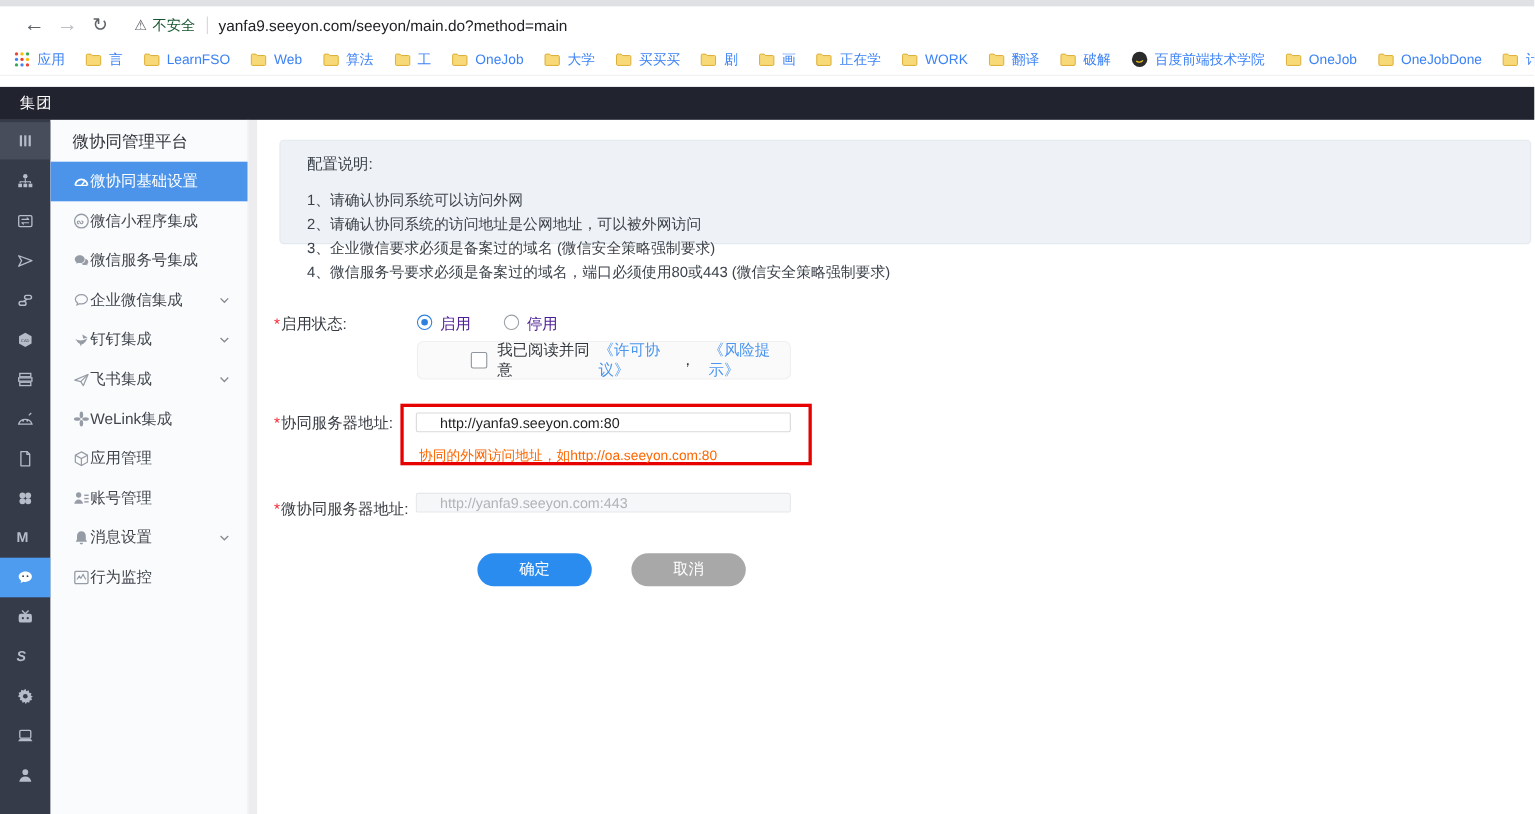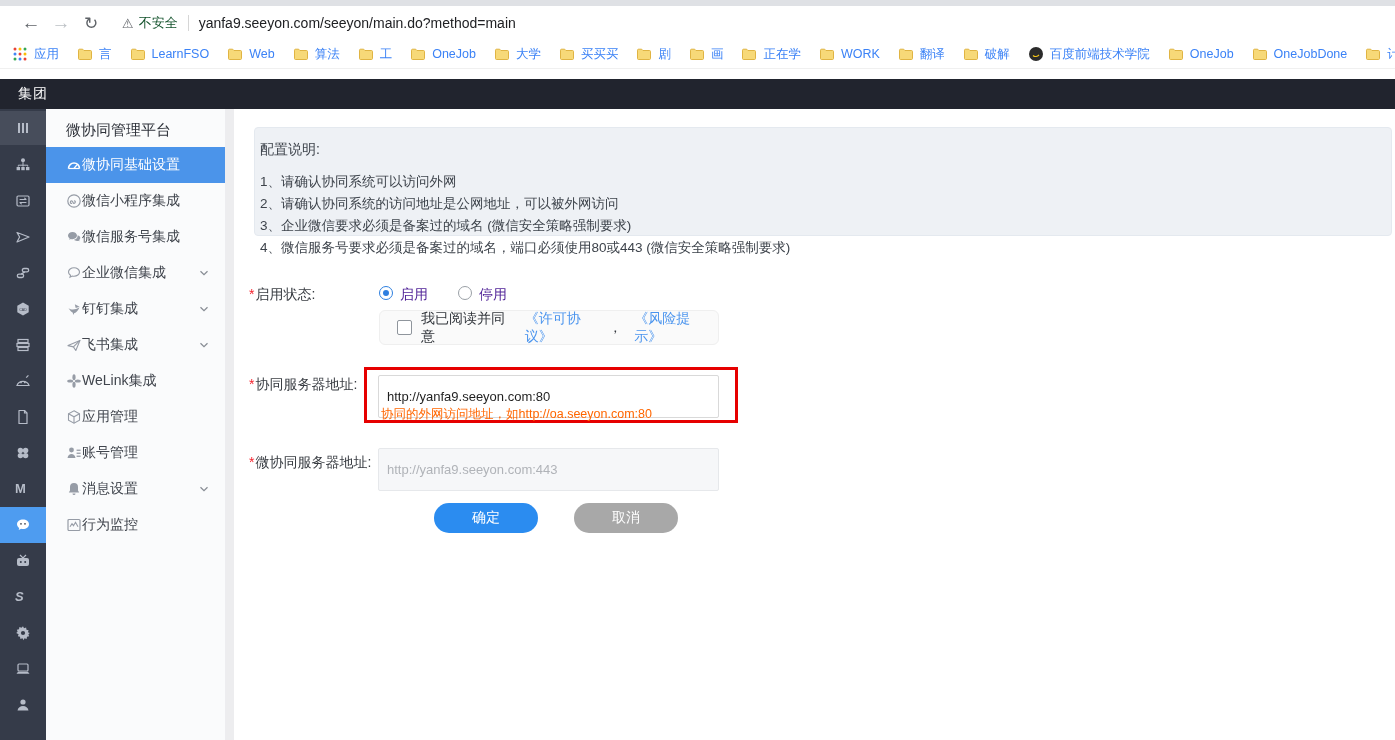--- a/index.html
+++ b/index.html
@@ -38,42 +38,42 @@
   .sb-title{height:38px;line-height:42px;padding-left:20px;font-size:15px;color:#2e323a}
   .s-item{height:36px;display:flex;align-items:center;padding:0 14px 0 20px;gap:0;
           font-size:14px;color:#40454d;cursor:pointer}
   .s-item .mi{width:16px;height:16px;display:flex;color:#969ca6}
   .s-item.selected{background:#4b94ea;color:#fff}
   .s-item.selected .mi{color:#fff}
   .chev{margin-left:auto;width:14px;height:14px;color:#878c94;display:flex}
   .gap{width:8px;background:#ededef;flex:0 0 auto}
   .content{flex:1;position:relative;background:#fff;overflow:hidden}
   
-  .notice{position:absolute;left:20px;right:3px;top:18px;height:109px;background:#eef1f5;
-          border:1px solid #e4e9ef;border-radius:4px;padding:13px 5px;box-sizing:border-box;color:#3d434b}
+  .notice{position:absolute;left:20px;right:3px;top:18px;height:95px;background:#eef1f5;
+          border:1px solid #e4e9ef;border-radius:4px;padding:13px 24px;box-sizing:border-box;color:#3d434b}
   .n-title{font-size:14px;margin-bottom:12px}
   .n-line{font-size:13.5px;line-height:22px}
   
   .lab{position:absolute;left:15px;font-size:14px;color:#383c42}
   .lab em{color:#f5222d;font-style:normal;margin-right:1px}
   .radio{position:absolute;width:14px;height:14px;border-radius:50%;box-sizing:border-box;cursor:pointer}
   .radio.on{border:1.5px solid #2e7fe0}
   .radio.on::after{content:"";position:absolute;left:2.5px;top:2.5px;width:6px;height:6px;border-radius:50%;background:#2e7fe0}
   .radio.off{border:1px solid #9aa0a6}
   .rlabel{position:absolute;font-size:14px;color:#4c1d95;cursor:pointer}
   .agree{position:absolute;left:145px;top:201px;width:340px;height:35px;background:#fafafa;
          border:1px solid #efefef;border-radius:6px;display:flex;align-items:center;
-         padding-left:17px;box-sizing:border-box;font-size:14px;color:#33373d}
+         padding-left:48px;box-sizing:border-box;font-size:14px;color:#33373d}
   .cbox{width:13px;height:13px;border:1px solid #8f959c;border-radius:2px;background:#fff;margin-right:9px;cursor:pointer;flex:0 0 auto}
   .alink{color:#4a94ee;cursor:pointer;margin-left:6px}
   .alink.second{margin-left:12px}
   .asep{color:#33373d}
   .redbox{position:absolute;left:130px;top:258px;width:374px;height:56px;border:3px solid #e60000;box-sizing:border-box}
-  .tinput{position:absolute;left:144px;width:341px;height:43px;box-sizing:border-box;
-          border:1px solid #d9d9d9;border-radius:2px;padding:0 8px;font-size:13px;color:#1f1f1f;outline:none;
+  .tinput{position:absolute;left:144px;width:341px;height:18px;box-sizing:border-box;
+          border:1px solid #d9d9d9;border-radius:2px;padding:0 21px;font-size:13px;color:#1f1f1f;outline:none;
           font-family:"Liberation Sans","DejaVu Sans",sans-serif}
   .tinput.srv{top:266px;background:#fff}
   .tinput.wx{top:339px;background:#f6f7f9;border-color:#e6e8eb}
   .tinput.wx::placeholder{color:#b0b3b8}
   .hint{position:absolute;left:147px;top:297px;font-size:12.5px;color:#ff6600}
   .btn{position:absolute;top:394px;width:104px;height:30px;border:none;border-radius:16px;
        color:#fff;font-size:14px;cursor:pointer;font-family:inherit}
   .btn.ok{left:200px;background:#2b8cf0}
   .btn.cancel{left:340px;background:#a8a8a8}
 </style>

